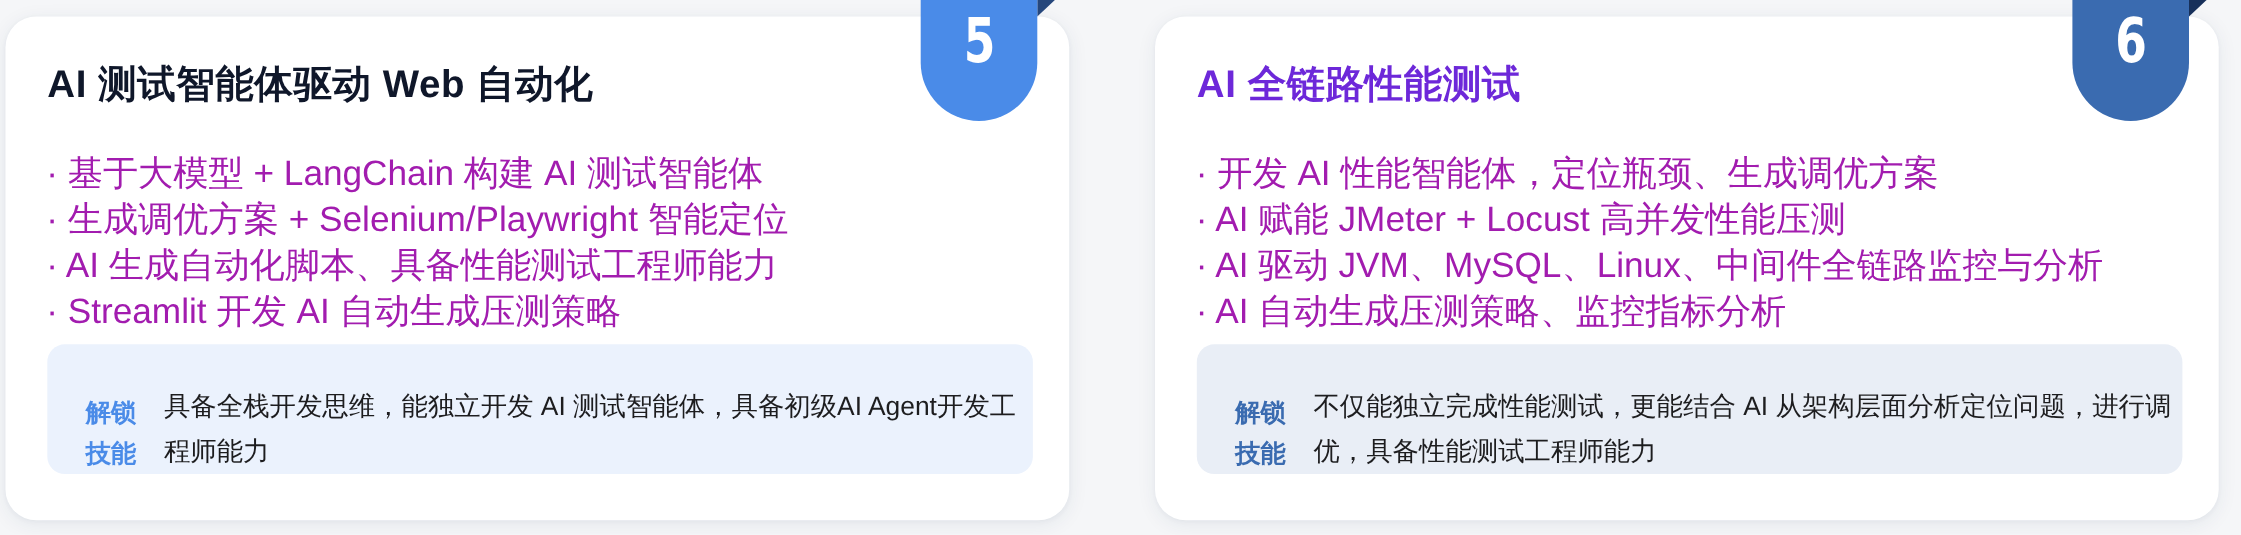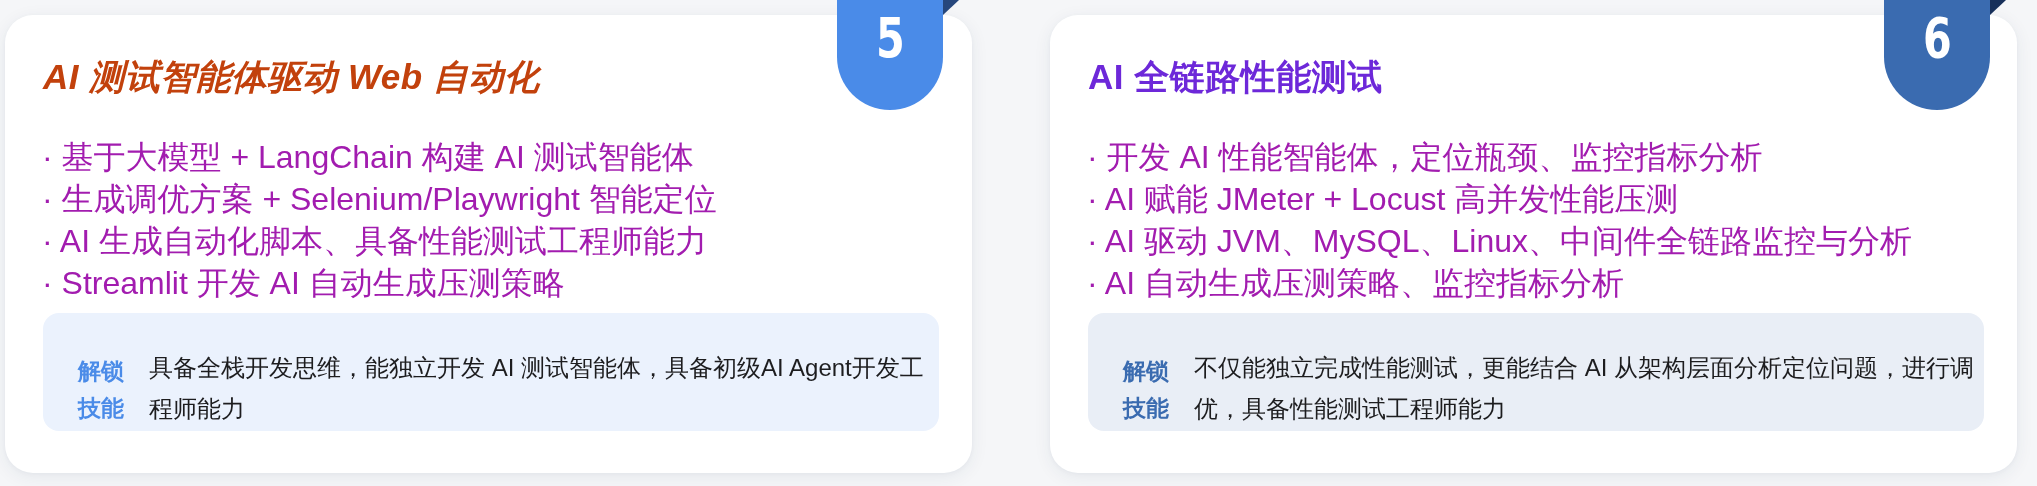--- a/index.html
+++ b/index.html
@@ -94,21 +94,21 @@
     }
 
     .skill-box {
       position: absolute;
       left: 38px;
       top: 298px;
       width: 896px;
       height: 118px;
       border-radius: 16px;
       display: flex;
-      align-items: center;
+      align-items: flex-end;
       padding-top: 35px;
     }
     .skill-label {
       width: 88px;
       padding-left: 35px;
       font-size: 23px;
       font-weight: bold;
       line-height: 37px;
       flex-shrink: 0;
     }
@@ -126,21 +126,21 @@
 <div class="stage">
 
   <div class="card left">
     <div class="badge-wrap">
       <div class="badge-fold"></div>
       <div class="badge" style="background:#4a8be8;">
         <span class="badge-num">5</span>
       </div>
     </div>
 
-    <div class="card-title" style="color:#c2410c;font-style:italic;">AI 测试智能体驱动 Web 自动化</div>
+    <div class="card-title" style="color:#0f172a;">AI 测试智能体驱动 Web 自动化</div>
 
     <ul class="bullets">
       <li>· 基于大模型 + LangChain 构建 AI 测试智能体</li>
       <li>· 生成调优方案 + Selenium/Playwright 智能定位</li>
       <li>· AI 生成自动化脚本、具备性能测试工程师能力</li>
       <li>· Streamlit 开发 AI 自动生成压测策略</li>
     </ul>
 
     <div class="skill-box" style="background:#ebf2fd;">
       <div class="skill-label" style="color:#4a8be8;">
@@ -155,21 +155,21 @@
     <div class="badge-wrap">
       <div class="badge-fold"></div>
       <div class="badge" style="background:#3a6bb0;">
         <span class="badge-num">6</span>
       </div>
     </div>
 
     <div class="card-title" style="color:#6d28d9;">AI 全链路性能测试</div>
 
     <ul class="bullets">
-      <li>· 开发 AI 性能智能体，定位瓶颈、监控指标分析</li>
+      <li>· 开发 AI 性能智能体，定位瓶颈、生成调优方案</li>
       <li>· AI 赋能 JMeter + Locust 高并发性能压测</li>
       <li>· AI 驱动 JVM、MySQL、Linux、中间件全链路监控与分析</li>
       <li>· AI 自动生成压测策略、监控指标分析</li>
     </ul>
 
     <div class="skill-box" style="background:#e9eef6;">
       <div class="skill-label" style="color:#3a6bb0;">
         <div>解锁</div>
         <div>技能</div>
       </div>

